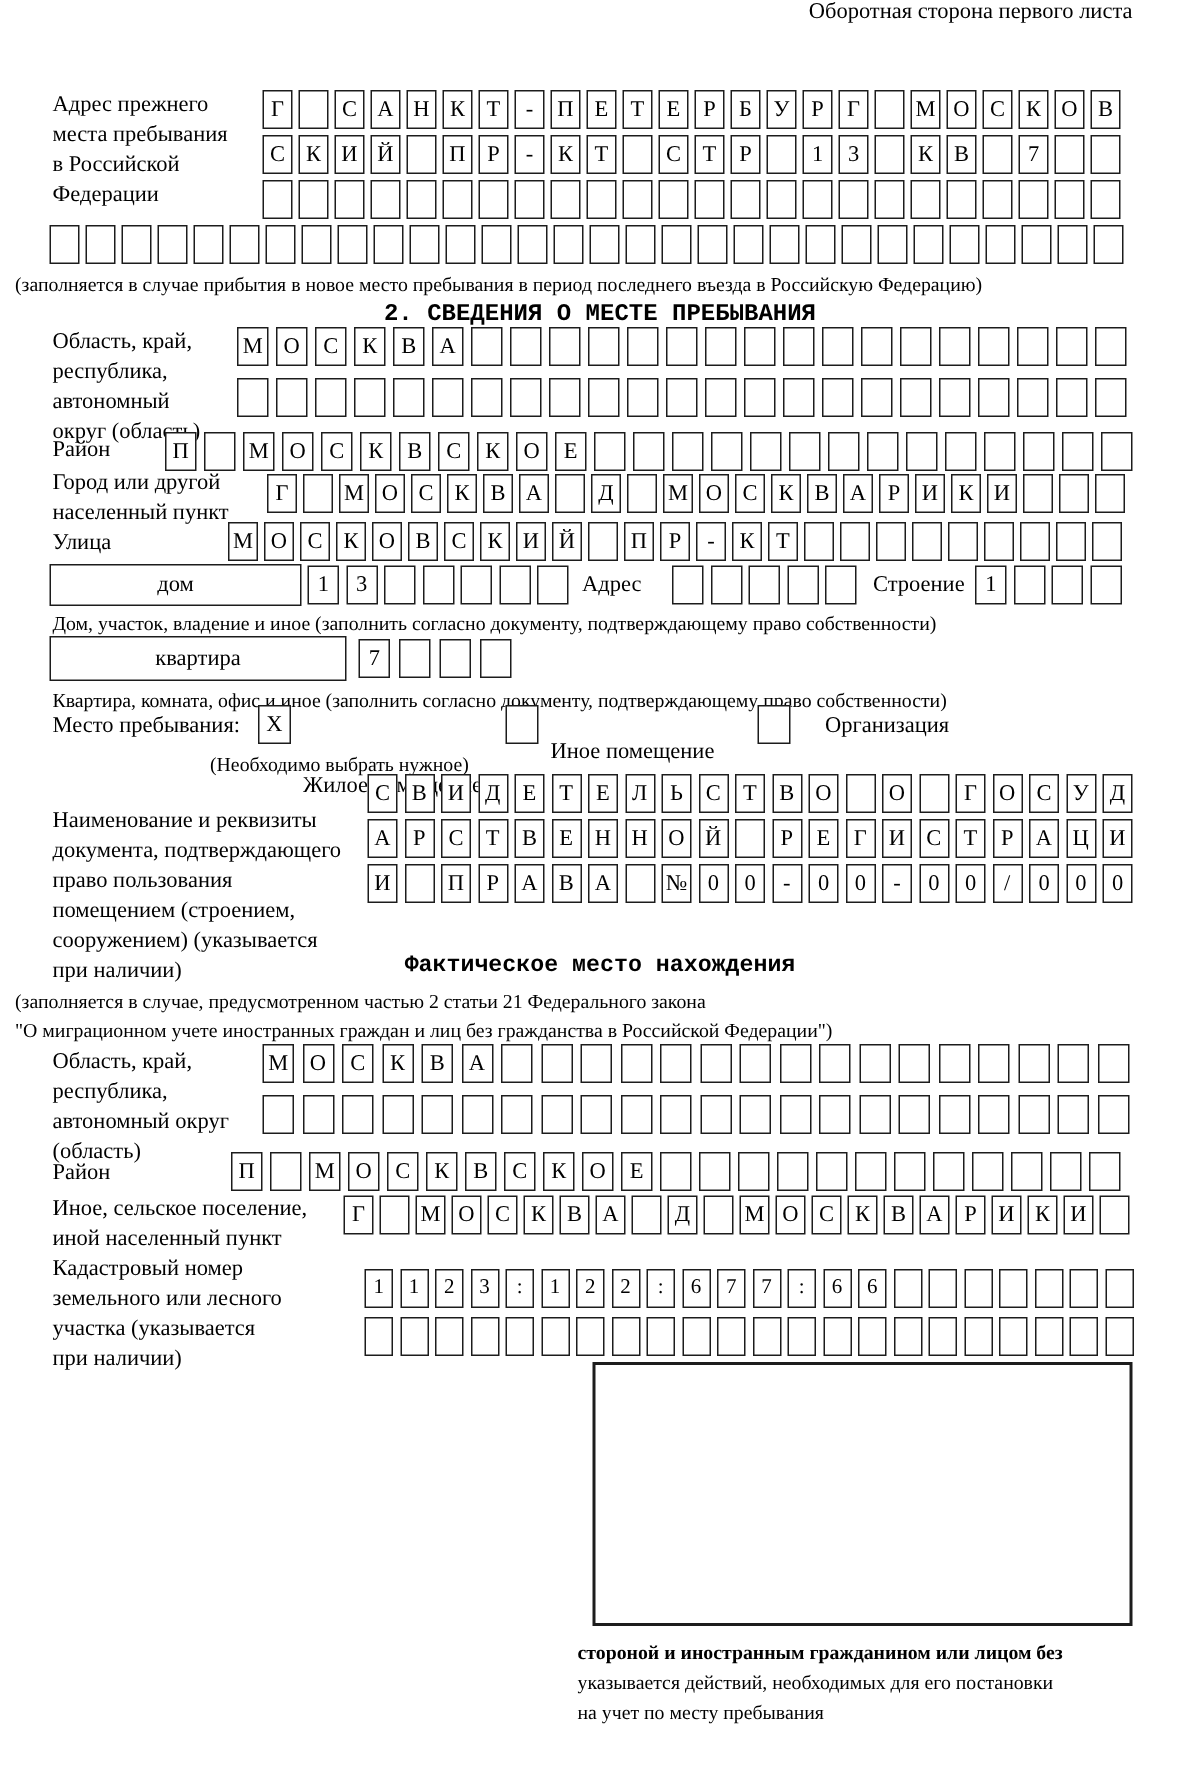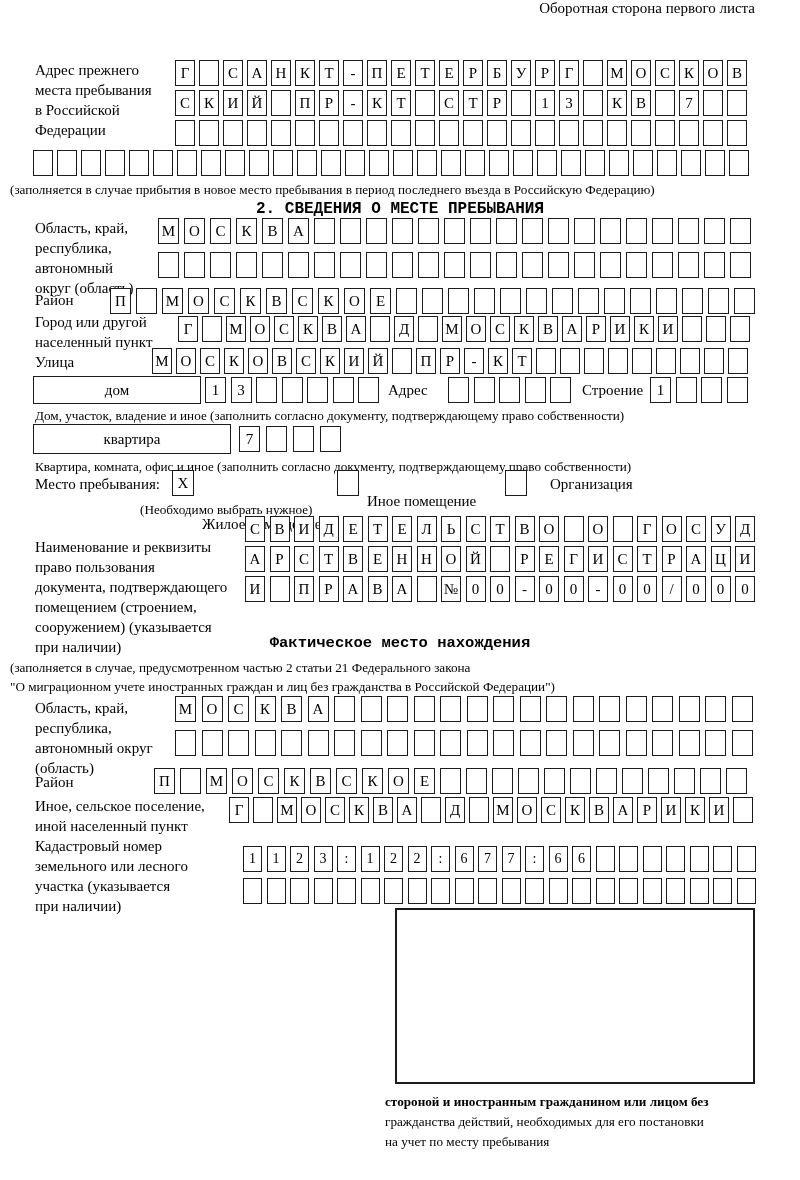--- a/index.html
+++ b/index.html
@@ -335,22 +335,22 @@
   <div class="abs chk" style="left:172px;top:470px;">X</div>
   <div class="abs lbl" style="left:202px;top:474px;margin-top:40px;">Жилое помещение</div>
   <div class="abs chk" style="left:337px;top:470px;"></div>
   <div class="abs lbl" style="left:367px;top:474px;margin-top:17px;">Иное помещение</div>
   <div class="abs chk" style="left:505px;top:470px;"></div>
   <div class="abs lbl" style="left:550px;top:474px;">Организация</div>
   <div class="abs note center" style="left:140px;top:500px;width:380px;">(Необходимо выбрать нужное)</div>
 
   <div class="abs lbl" style="left:35px;top:518px;margin-top:19px;">
     <span>Наименование и реквизиты</span>
+    <span>документа, подтверждающего</span>
     <span>право пользования</span>
-    <span>документа, подтверждающего</span>
     <span>помещением (строением,</span>
     <span>сооружением) (указывается</span>
     <span>при наличии)</span>
   </div>
   <div class="abs cells" style="left:245px;top:516px;gap:4.5px;">
       <span class="cell">С</span>
       <span class="cell">В</span>
       <span class="cell">И</span>
       <span class="cell">Д</span>
       <span class="cell">Е</span>
@@ -586,17 +586,17 @@
       <span class="cell"></span>
       <span class="cell"></span>
       <span class="cell"></span>
       <span class="cell"></span>
       <span class="cell"></span>
     </div>
 
   <div class="abs stamp" style="left:395px;top:908px;width:360px;height:176px;"></div>
   <div class="abs note center" style="left:385px;top:1092px;width:380px;line-height:20px;">
     <span style="display:block;font-weight:bold;">стороной и иностранным гражданином или лицом без</span>
-    <span style="display:block;">гражданства действий, необходимых для его постановки</span>
+    <span style="display:block;">указывается действий, необходимых для его постановки</span>
     <span style="display:block;">на учет по месту пребывания</span>
   </div>
 
 </div>
 
 </body></html>

